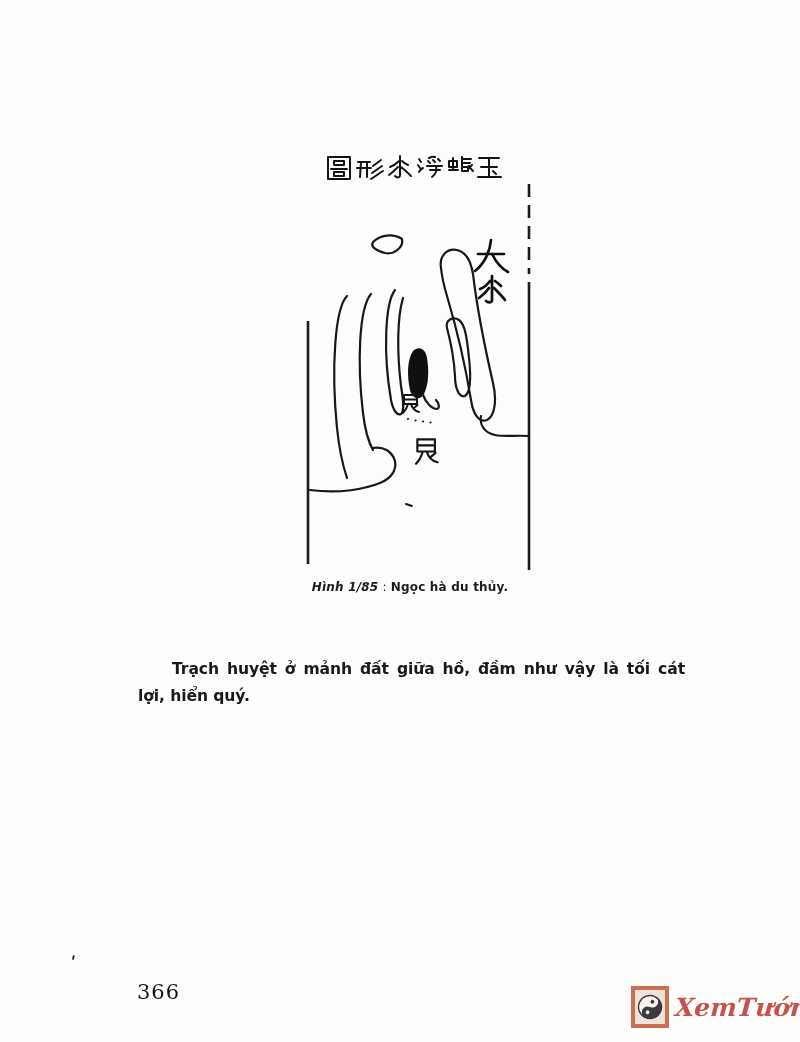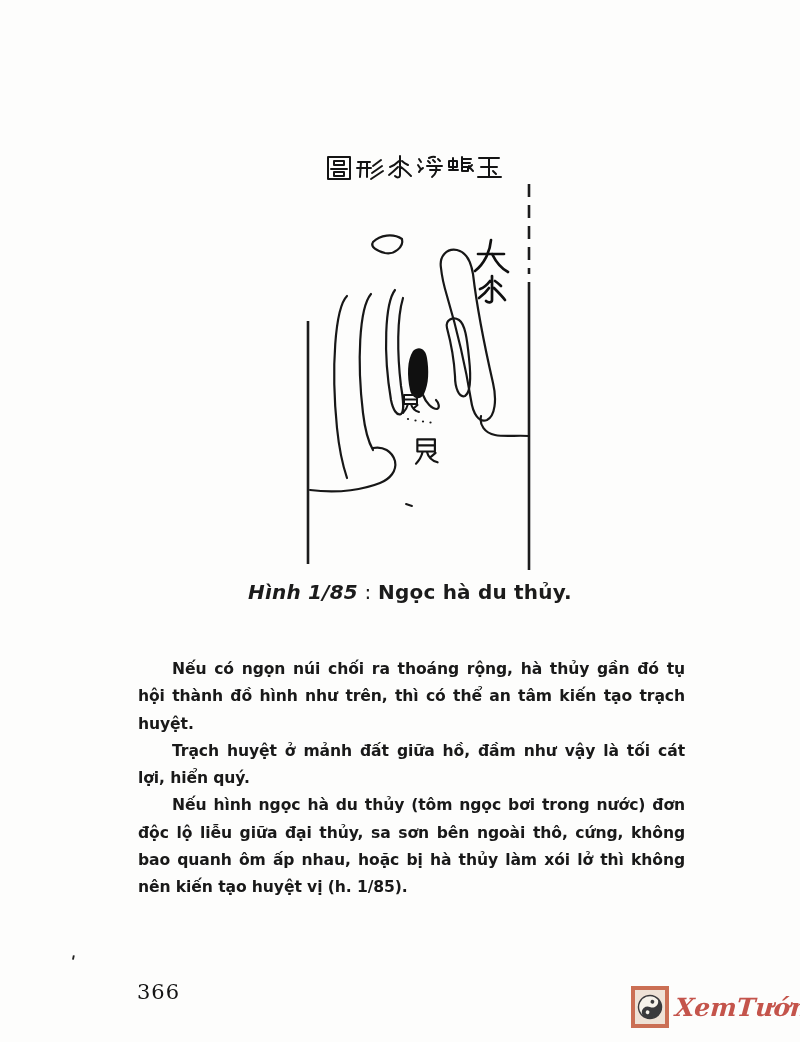--- a/index.html
+++ b/index.html
@@ -20,21 +20,21 @@
   .stroke{fill:none;stroke:#171717;stroke-width:2.2;stroke-linecap:round;stroke-linejoin:round;}
   .stroke-thin{fill:none;stroke:#171717;stroke-width:1.9;stroke-linecap:round;stroke-linejoin:round;}
   .border-line{fill:none;stroke:#1c1c1c;stroke-width:2.6;stroke-linecap:butt;}
   .glyph{fill:none;stroke:#141414;stroke-width:2;stroke-linecap:round;stroke-linejoin:round;}
   .glyph-big{fill:none;stroke:#101010;stroke-width:2.7;stroke-linecap:round;stroke-linejoin:round;}
   .ink{fill:#101010;stroke:none;}
 
   
   .caption{
     position:absolute;left:210px;top:580px;width:400px;
-    text-align:center;font-size:20px;color:#1b1b1b;letter-spacing:.2px;
+    text-align:center;font-size:12px;color:#1b1b1b;letter-spacing:.2px;
   }
   .caption em{font-style:italic;font-weight:600;}
   .caption strong{font-weight:700;font-style:normal;}
 
   
   .body-text{
     position:absolute;left:138px;top:656px;width:547px;
     font-size:15.6px;font-weight:700;line-height:27.3px;
     letter-spacing:-.1px;color:#191919;
     text-align:justify;
@@ -148,23 +148,21 @@
     </svg>
   </div>
 
   <div class="caption">
     <em>Hình 1/85</em>
     <span>:</span>
     <strong>Ngọc hà du thủy.</strong>
   </div>
 
   <div class="body-text">
-    <p>Nếu có ngọn núi chối ra thoáng rộng, hà thủy gần đó tụ hội thành đồ hình như trên, thì có thể an tâm kiến tạo trạch huyệt.</p>
     <p>Trạch huyệt ở mảnh đất giữa hồ, đầm như vậy là tối cát lợi, hiển quý.</p>
-    <p>Nếu hình ngọc hà du thủy (tôm ngọc bơi trong nước) đơn độc lộ liễu giữa đại thủy, sa sơn bên ngoài thô, cứng, không bao quanh ôm ấp nhau, hoặc bị hà thủy làm xói lở thì không nên kiến tạo huyệt vị (h. 1/85).</p>
   </div>
 
   <span class="stray-mark">'</span>
   <div class="page-number">366</div>
 
   <div class="watermark">
     <span class="yy-box">
       <svg width="26" height="26" viewBox="-13 -13 26 26">
         <g transform="rotate(25)">
           <circle cx="0" cy="0" r="11.5" fill="#f6f2ea" stroke="#3a3a3c" stroke-width="1.4"></circle>

